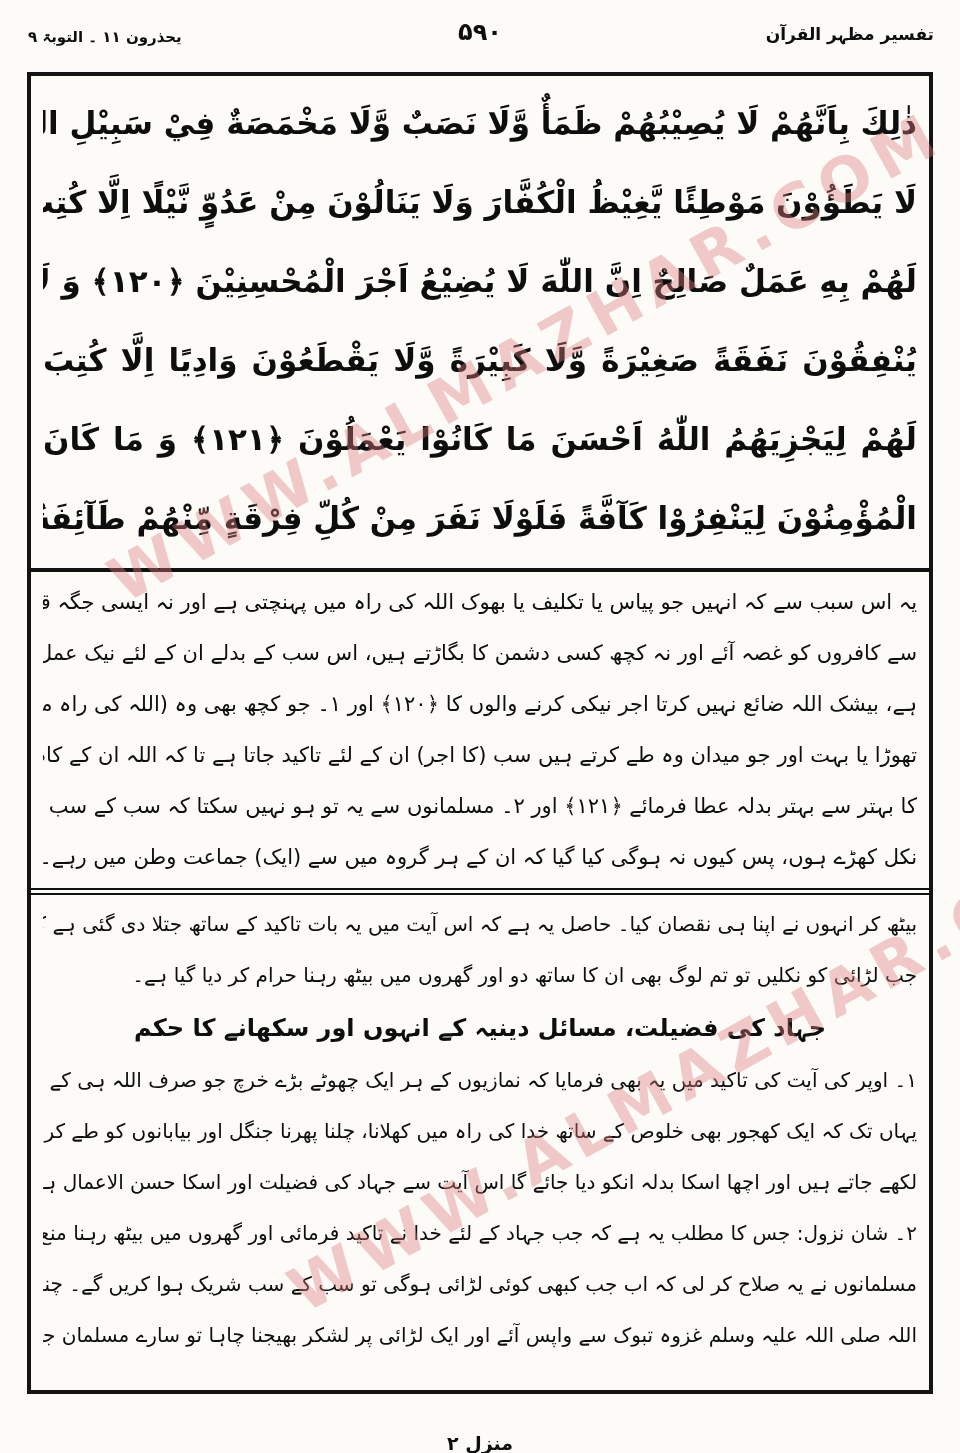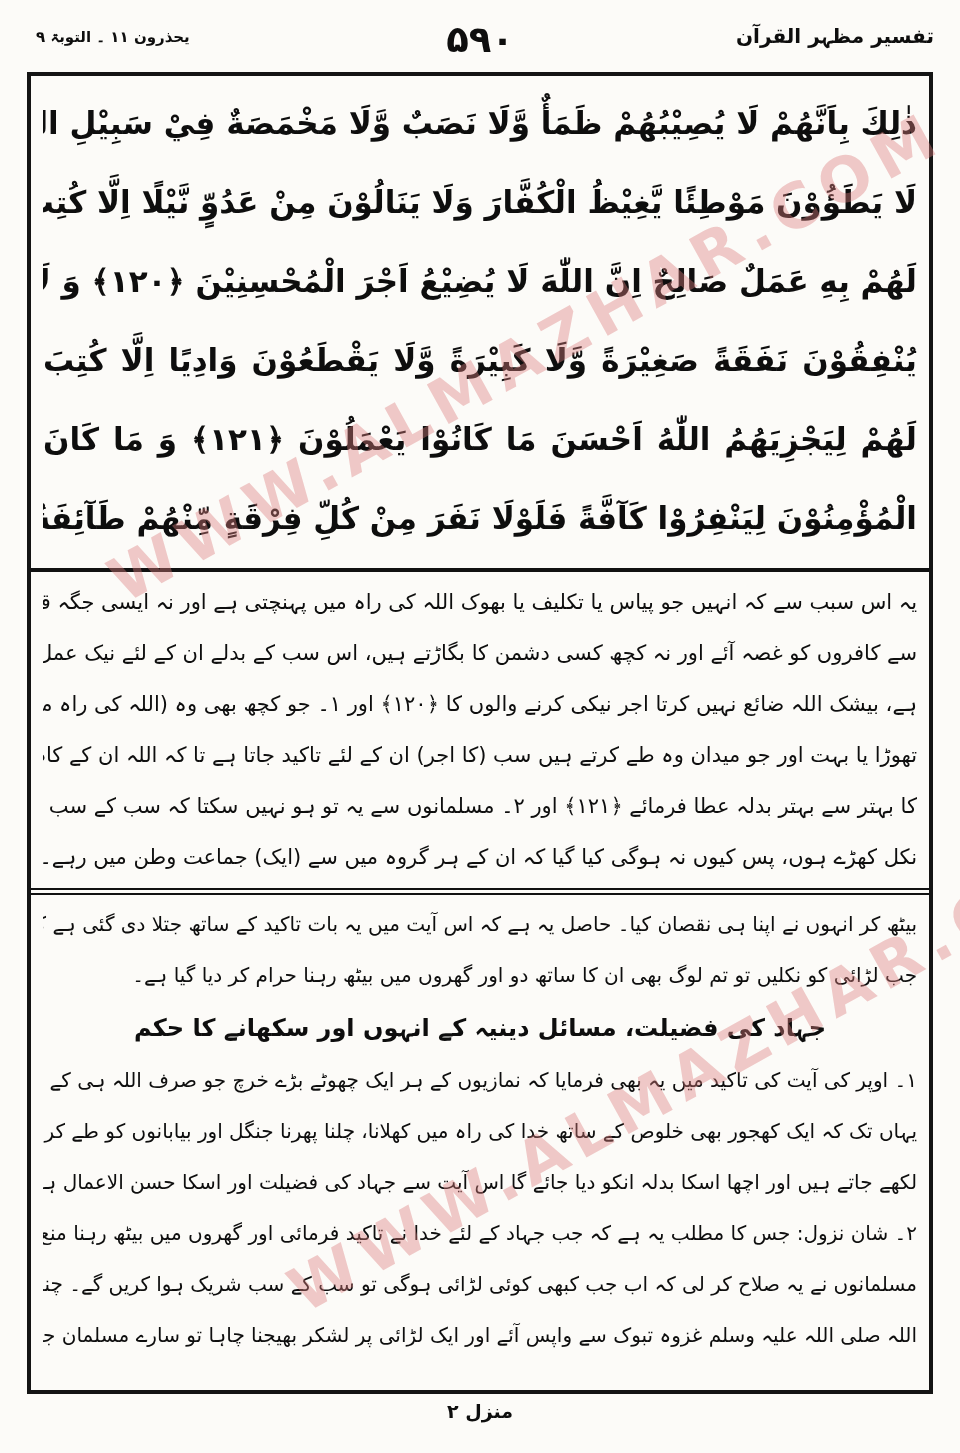--- a/index.html
+++ b/index.html
@@ -6,23 +6,23 @@
   html, body { width:960px; background:#fbfaf6; }
   body { font-family:"DejaVu Sans", sans-serif; color:#0e0e0e; }
 
   .page {
     position:relative; width:960px; height:1453px;
     background:#fcfbf8; overflow:hidden; direction:rtl;
   }
 
   
   .hdr { position:absolute; top:16px; left:0; right:0; height:44px; }
-  .h-title { position:absolute; right:26px; top:8px; font-size:20px; font-weight:bold; }
-  .h-page  { position:absolute; left:50%; transform:translateX(-50%); top:2px; font-size:37px; font-weight:bold; letter-spacing:2px; }
-  .h-ref   { position:absolute; left:36px; top:12px; font-size:15px; font-weight:bold; }
+  .h-title { position:absolute; right:26px; top:8px; font-size:17px; font-weight:bold; }
+  .h-page  { position:absolute; left:50%; transform:translateX(-50%); top:2px; font-size:24px; font-weight:bold; letter-spacing:2px; }
+  .h-ref   { position:absolute; left:28px; top:12px; font-size:15px; font-weight:bold; }
 
   
   .frame {
     position:absolute; top:72px; left:27px; width:906px; height:1322px;
     border:4px solid #141414; background:transparent;
   }
 
   section { padding:6px 12px; overflow:hidden; }
 
   
@@ -57,21 +57,21 @@
   }
   .para1 .cline:last-child,
   .para2 .cline:last-child { text-align-last:right; }
   .c-heading {
     font-size:24px; font-weight:bold; text-align:center;
     line-height:54px; direction:rtl;
   }
 
   
   .ftr {
-    position:absolute; top:1400px; left:0; width:100%;
+    position:absolute; top:1432px; left:0; width:100%;
     text-align:center; font-size:19px; font-weight:bold;
   }
 
   
   .watermark {
     position:absolute; white-space:nowrap; pointer-events:none;
     font-weight:bold; font-size:62px; letter-spacing:9px;
     color:rgba(219,125,125,0.40);
     transform:rotate(-29deg); z-index:5; direction:ltr;
   }

